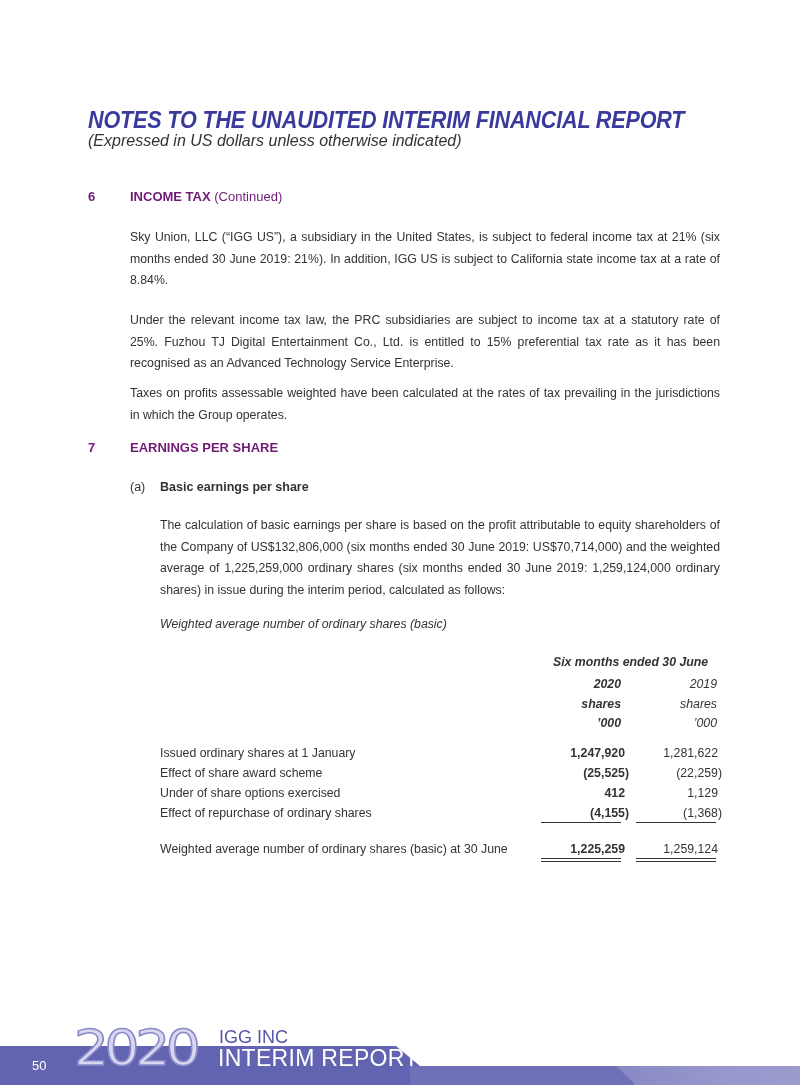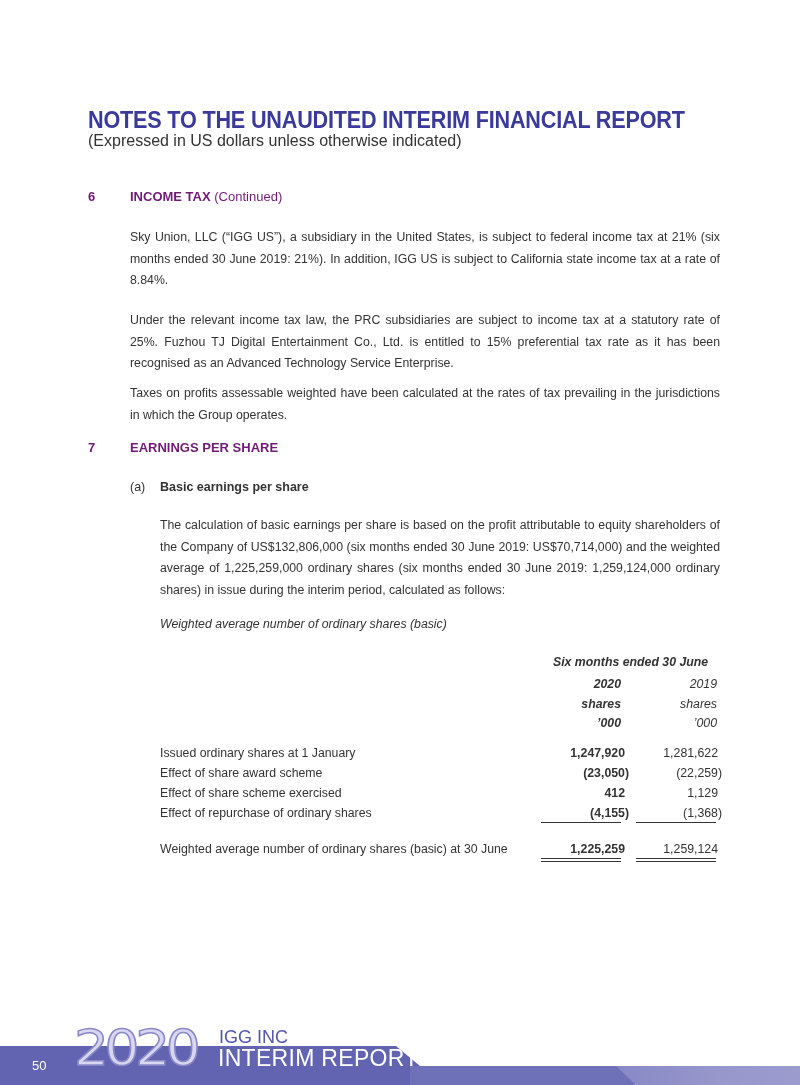--- a/index.html
+++ b/index.html
@@ -1,19 +1,19 @@
 <!DOCTYPE html>
 <html><head>
 <meta charset="utf-8">
 <style>
   * { margin: 0; padding: 0; box-sizing: border-box; }
   html, body { width: 800px; height: 1085px; background: #ffffff; overflow: hidden; }
   body { position: relative; font-family: "Liberation Sans", sans-serif; color: #333333; }
 
-  .header { position: absolute; left: 88px; top: 107px; }
+  .header { position: absolute; left: 88px; top: 107px; font-style: italic; }
   .page-title {
     font-family: "Liberation Sans", sans-serif;
     font-weight: bold; color: #3a3a9c; font-size: 24px; letter-spacing: -0.2px;
     transform: scaleX(0.9); transform-origin: left top; white-space: nowrap;
     line-height: 26px;
   }
   .page-subtitle { font-size: 16px; color: #333; margin-top: 2px; line-height: 12px; }
 
   .section-heading {
     position: absolute; left: 88px; font-size: 13px; font-weight: bold; color: #701a75;
@@ -95,25 +95,25 @@
 <div class="tbl-head bold" style="right:179px; top:716px;">’000</div>
 <div class="tbl-head" style="right:83px; top:716px;">’000</div>
 
 <div class="row" style="top:746px;">
   <span class="label">Issued ordinary shares at 1 January</span>
   <span class="c1">1,247,920</span>
   <span class="c2">1,281,622</span>
 </div>
 <div class="row" style="top:766px;">
   <span class="label">Effect of share award scheme</span>
-  <span class="c1 paren">(23,050)</span>
+  <span class="c1 paren">(25,525)</span>
   <span class="c2 paren">(22,259)</span>
 </div>
 <div class="row" style="top:786px;">
-  <span class="label">Effect of share scheme exercised</span>
+  <span class="label">Under of share options exercised</span>
   <span class="c1">412</span>
   <span class="c2">1,129</span>
 </div>
 <div class="row" style="top:806px;">
   <span class="label">Effect of repurchase of ordinary shares</span>
   <span class="c1 paren">(4,155)</span>
   <span class="c2 paren">(1,368)</span>
 </div>
 
 <div class="rule" style="left:541px; top:822px; width:80px;"></div>

